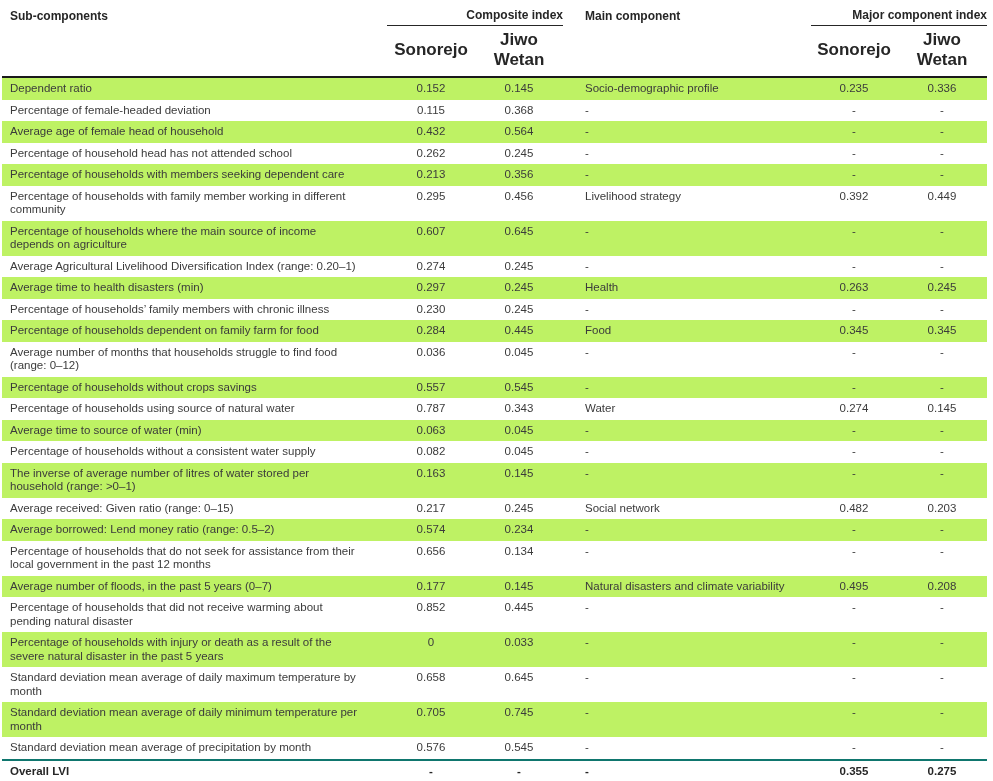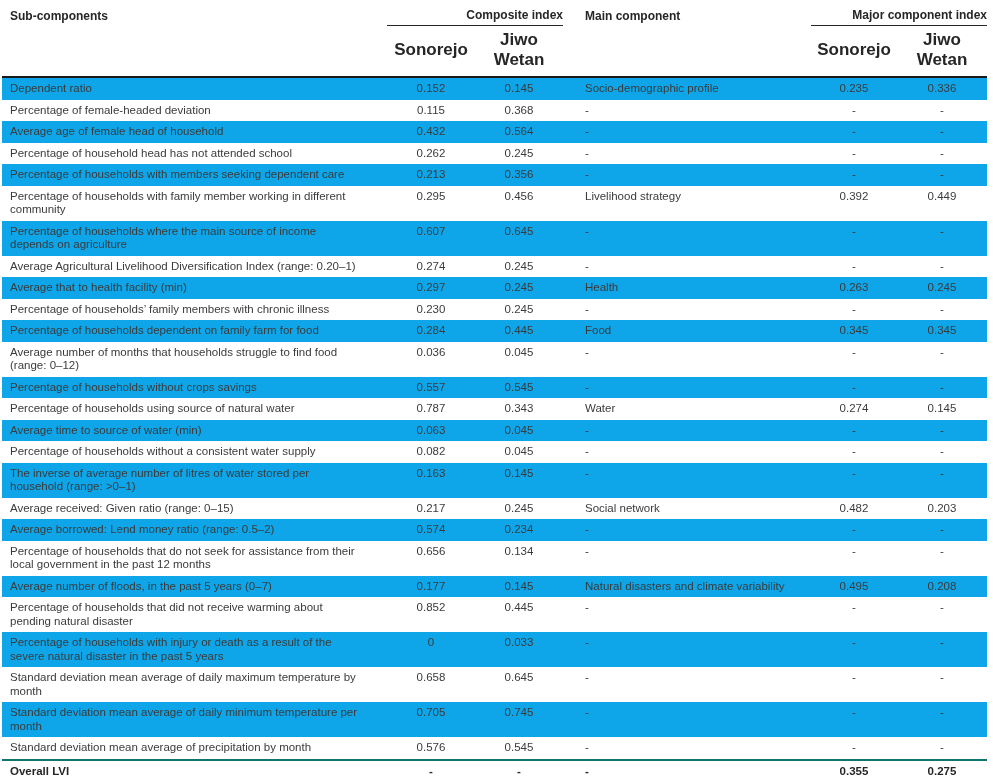--- a/index.html
+++ b/index.html
@@ -62,21 +62,21 @@
   thead { border-bottom: 2.5px solid #1a1a1a; }
   tbody td {
     font-size: 11.5px;
     line-height: 13.5px;
     vertical-align: top;
     padding: 4px 4px;
   }
   td.sub  { padding-left: 8px; padding-right: 26px; }
   td.num  { text-align: center; }
   td.main { padding-left: 22px; }
-  tr.stripe { background: #0ea5e9; }
+  tr.stripe { background: #bef264; }
   tfoot tr {
     border-top: 2px solid #0f766e;
     border-bottom: 2.5px solid #1a1a1a;
   }
   tfoot td {
     font-size: 11.5px;
     line-height: 13.5px;
     font-weight: bold;
     color: #262626;
     padding: 4px 4px;
@@ -179,21 +179,21 @@
         </tr>
         <tr>
           <td class="sub">Average Agricultural Livelihood Diversification Index (range: 0.20–1)</td>
           <td class="num">0.274</td>
           <td class="num">0.245</td>
           <td class="main">-</td>
           <td class="num">-</td>
           <td class="num">-</td>
         </tr>
         <tr class="stripe">
-          <td class="sub">Average that to health facility (min)</td>
+          <td class="sub">Average time to health disasters (min)</td>
           <td class="num">0.297</td>
           <td class="num">0.245</td>
           <td class="main">Health</td>
           <td class="num">0.263</td>
           <td class="num">0.245</td>
         </tr>
         <tr>
           <td class="sub">Percentage of households’ family members with chronic illness</td>
           <td class="num">0.230</td>
           <td class="num">0.245</td>

